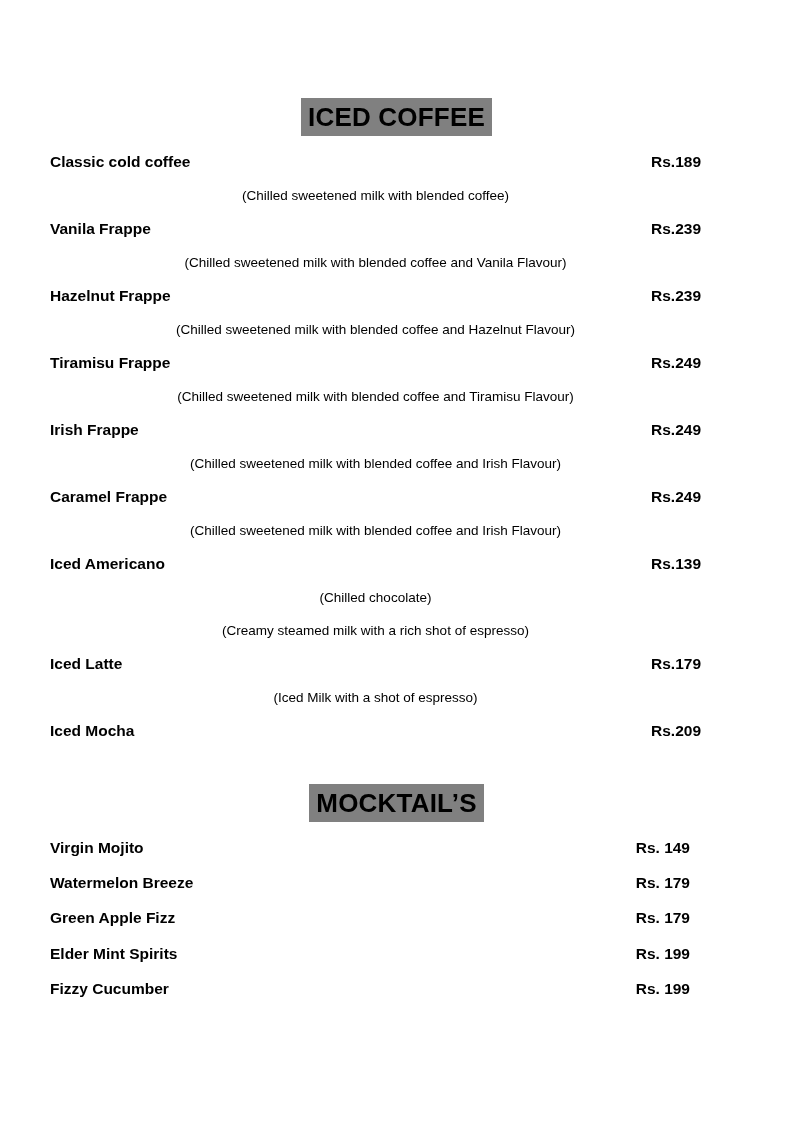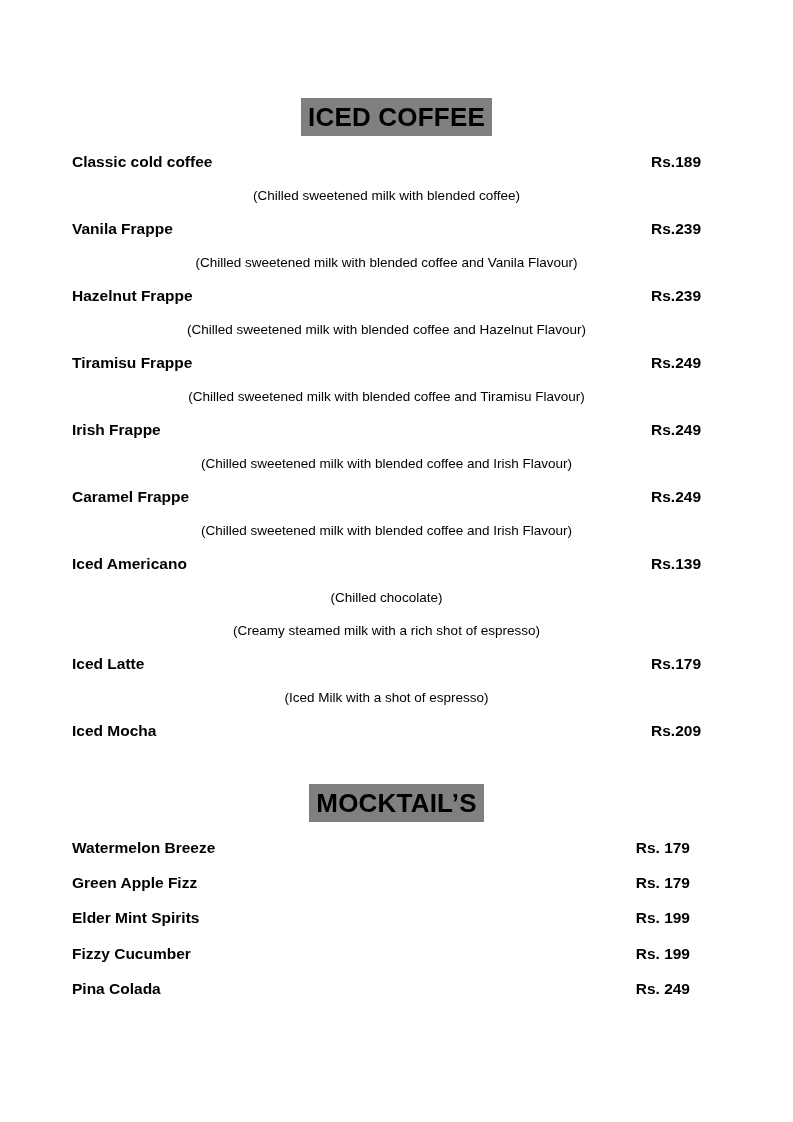--- a/index.html
+++ b/index.html
@@ -25,21 +25,21 @@
     letter-spacing: 0.2px;
   }
 
   .menu-list { margin-top: 9px; }
 
   .row {
     display: flex;
     justify-content: space-between;
     align-items: center;
     height: 33.5px;
-    padding-left: 72px;
+    padding-left: 50px;
     padding-right: 92px;
     box-sizing: border-box;
   }
   .desc-row { justify-content: center; }
 
   .item-name  { font-weight: 700; font-size: 15.5px; white-space: nowrap; }
   .item-price { font-weight: 700; font-size: 15.5px; white-space: nowrap; }
   .item-desc  { font-size: 13.5px; white-space: nowrap; }
 
   .section-mocktails { margin-top: 36px; }
@@ -132,20 +132,24 @@
 
     </div>
   </section>
 
   <section class="menu-section section-mocktails">
     <div class="section-header">
       <span class="section-title-highlight">MOCKTAIL’S</span>
     </div>
     <div class="menu-list">
 
+      <div class="row">
+        <span class="item-name">Virgin Mojito</span>
+        <span class="item-price">Rs. 149</span>
+      </div>
 
       <div class="row">
         <span class="item-name">Watermelon Breeze</span>
         <span class="item-price">Rs. 179</span>
       </div>
 
       <div class="row">
         <span class="item-name">Green Apple Fizz</span>
         <span class="item-price">Rs. 179</span>
       </div>
@@ -153,21 +157,17 @@
       <div class="row">
         <span class="item-name">Elder Mint Spirits</span>
         <span class="item-price">Rs. 199</span>
       </div>
 
       <div class="row">
         <span class="item-name">Fizzy Cucumber</span>
         <span class="item-price">Rs. 199</span>
       </div>
 
-      <div class="row">
-        <span class="item-name">Pina Colada</span>
-        <span class="item-price">Rs. 249</span>
-      </div>
 
     </div>
   </section>
 
 </div>
 
 </body></html>

